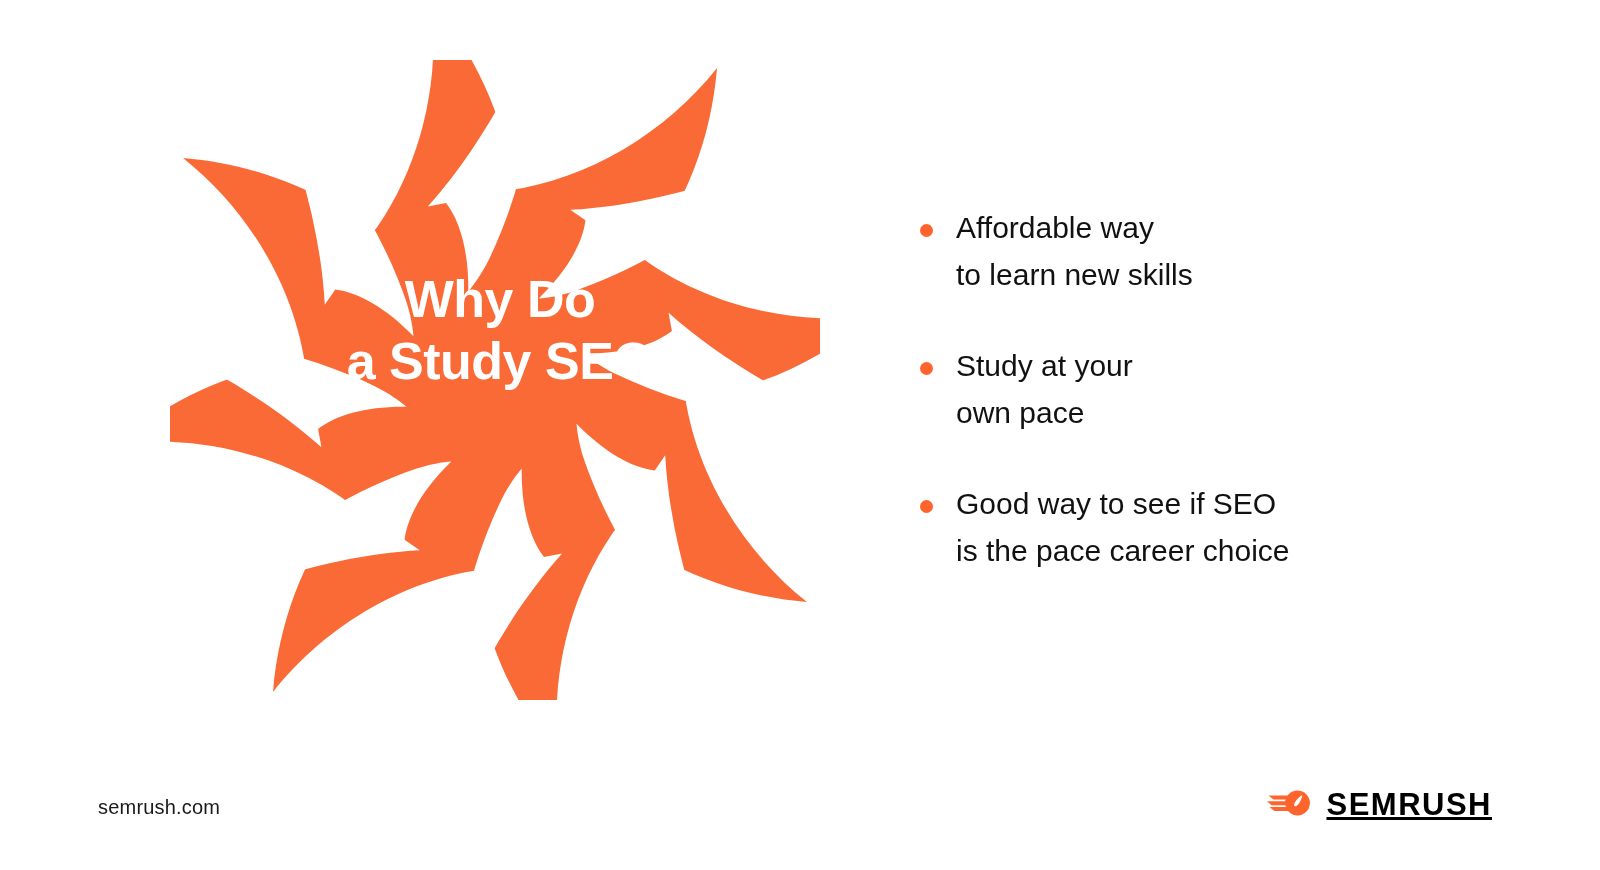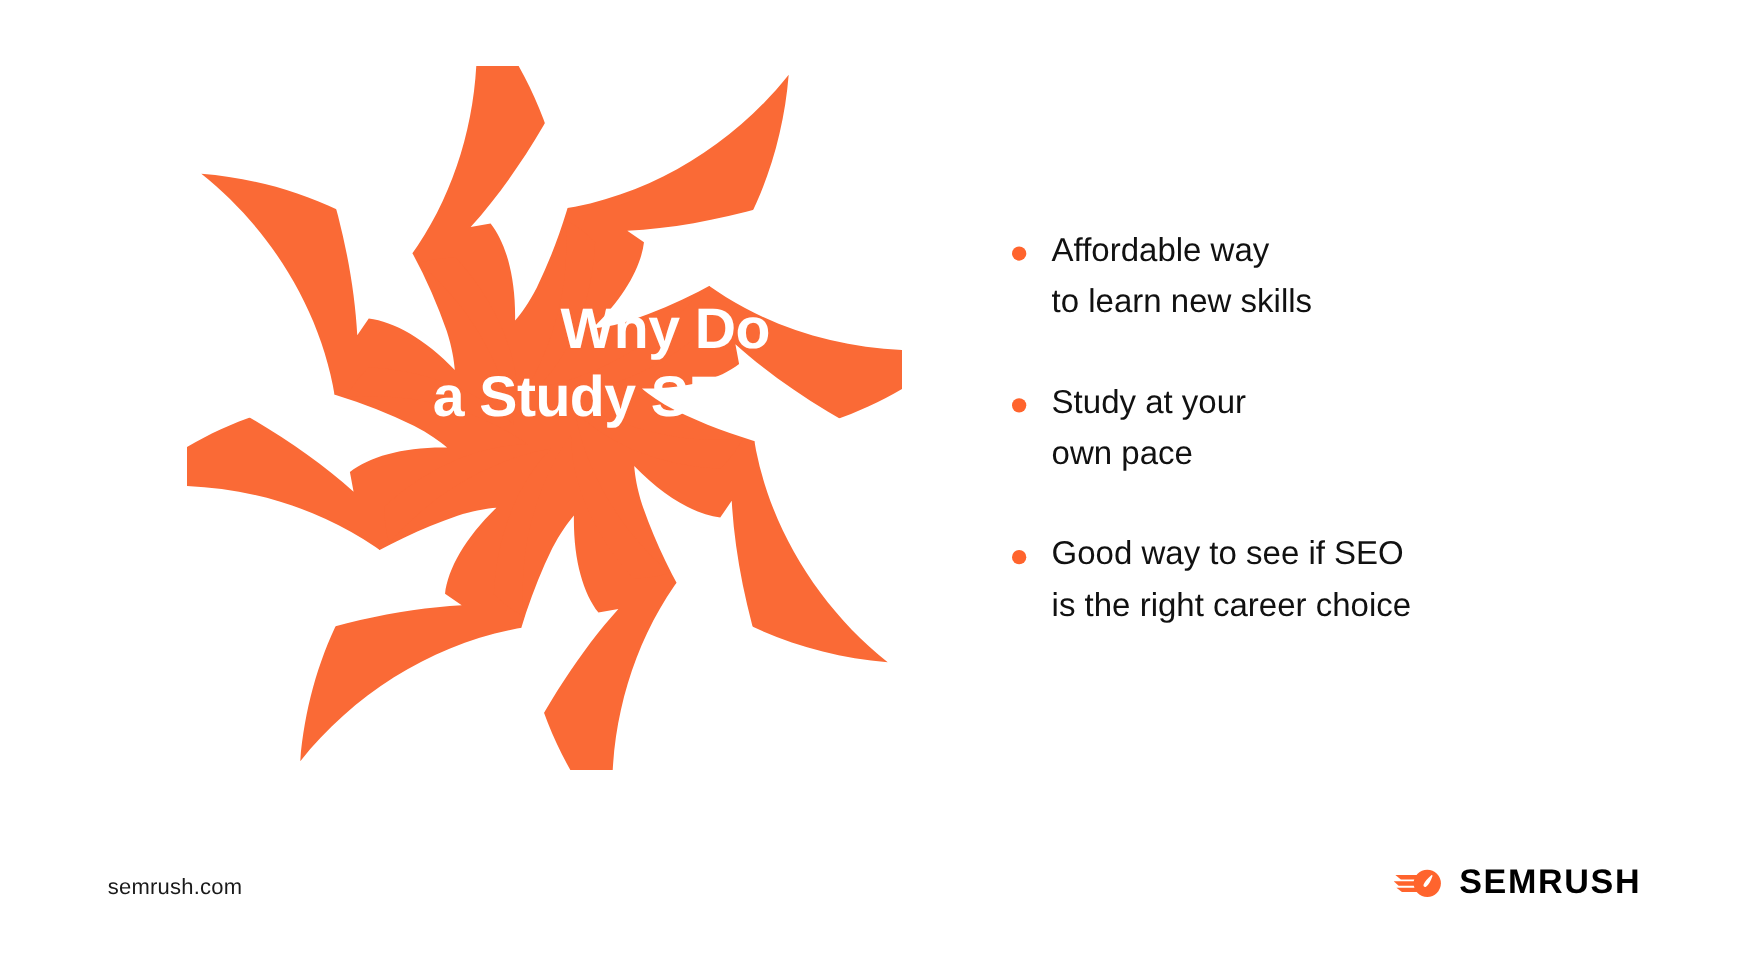--- a/index.html
+++ b/index.html
@@ -35,21 +35,21 @@
     top: 268px;
     width: 400px;
     text-align: center;
     color: #ffffff;
     font-weight: 700;
     font-size: 52px;
     line-height: 62px;
     letter-spacing: -0.5px;
     pointer-events: none;
   }
-  #headline .hl-line { display: block; white-space: nowrap; text-align: right; }
+  #headline .hl-line { display: block; white-space: nowrap; }
 
   
   #benefits-list {
     position: absolute;
     left: 912px;
     top: 204px;
     width: 520px;
   }
   .benefit-item {
     position: relative;
@@ -83,22 +83,23 @@
     color: #1a1a1a;
     font-size: 20px;
     letter-spacing: 0.2px;
     margin-left: 12px;
   }
   #brand-logo {
     position: absolute;
     right: 108px;
     top: 786px;
     display: flex;
-    align-items: flex-start;
+    align-items: flex-end;
     gap: 13px;
+    text-decoration: underline;
   }
   #brand-logo-mark { display: block; }
   #brand-logo-wordmark {
     color: #000000;
     font-size: 31px;
     font-weight: 700;
     letter-spacing: 1.5px;
     line-height: 1;
   }
 </style>
@@ -225,21 +226,21 @@
 
     <div class="benefit-item">
       <span class="benefit-bullet"></span>
       <span class="benefit-text">Study at your</span>
       <span class="benefit-text">own pace</span>
     </div>
 
     <div class="benefit-item">
       <span class="benefit-bullet"></span>
       <span class="benefit-text">Good way to see if SEO</span>
-      <span class="benefit-text">is the right career choice</span>
+      <span class="benefit-text">is the pace career choice</span>
     </div>
 
   </div>
 
   <div id="site-url">semrush.com</div>
 
   <div id="brand-logo">
     <svg id="brand-logo-mark" width="46" height="34" viewBox="0 0 46 34" xmlns="http://www.w3.org/2000/svg" aria-hidden="true">
 
       <path d="M1.5 9.5 L24 9.5 L24 13.6 L6.5 13.6 Z" fill="#FF642D"></path>

